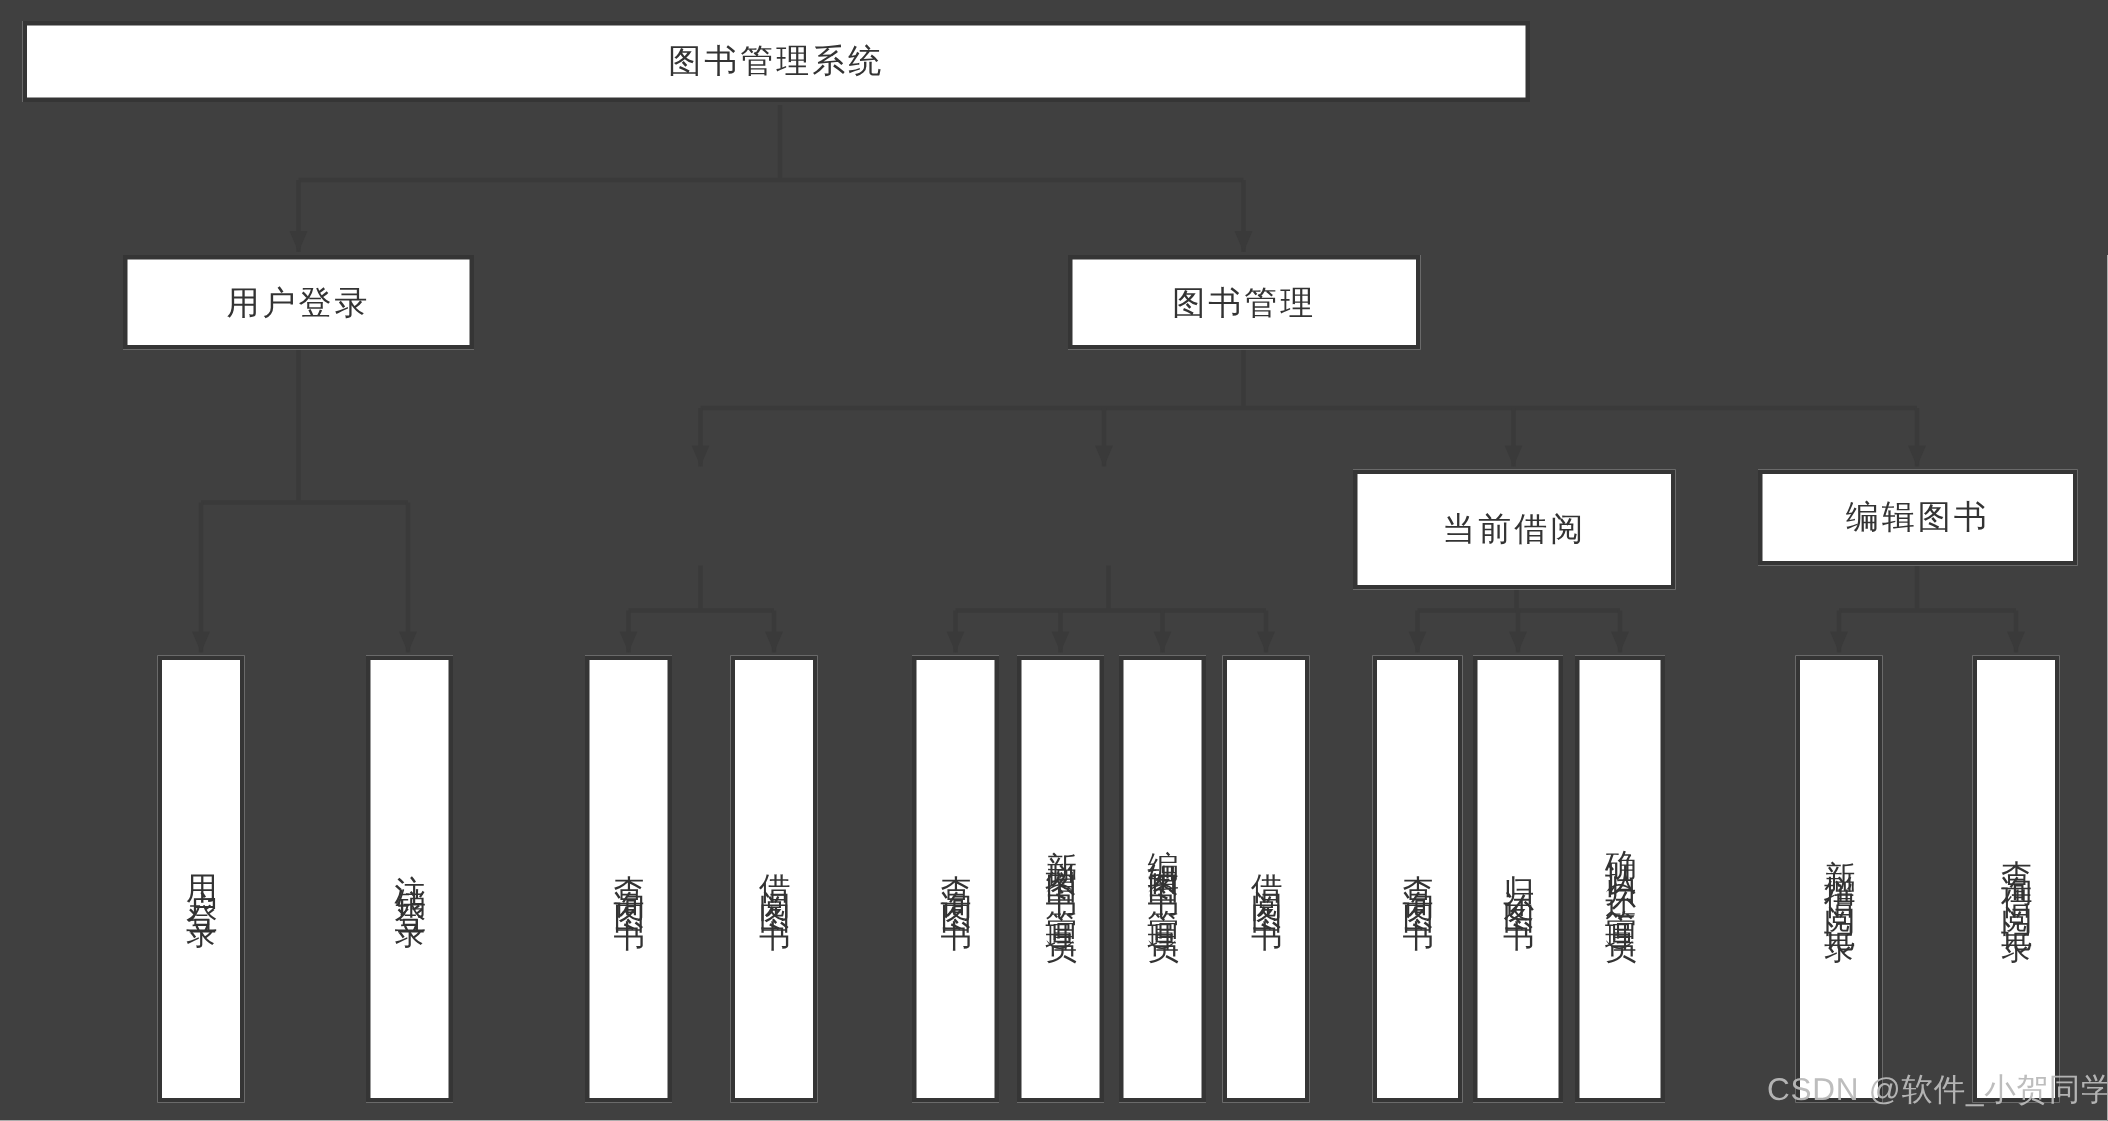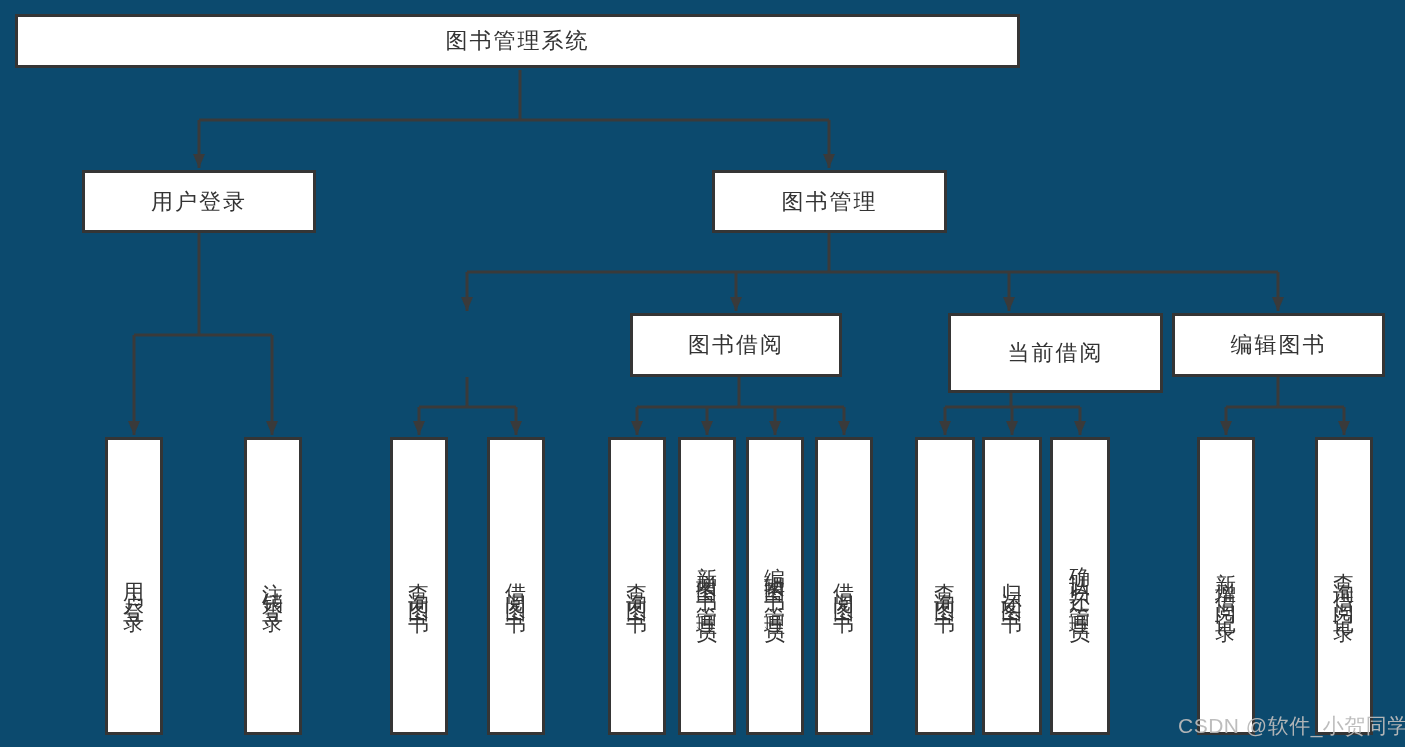--- a/index.html
+++ b/index.html
@@ -1,20 +1,20 @@
 <!DOCTYPE html>
 <html><head>
 <meta charset="utf-8">
 <style>
   html, body { margin: 0; padding: 0; background: #ffffff; }
   .stage {
     position: relative;
     width: 1405px;
     height: 747px;
-    background: #0c4a6e;
+    background: #404040;
     font-family: "Liberation Sans", sans-serif;
     overflow: hidden;
   }
   .connectors {
     position: absolute;
     left: 0; top: 0;
     width: 1405px; height: 747px;
     pointer-events: none;
   }
   .node {
@@ -102,24 +102,21 @@
     <span>图书管理系统</span>
   </div>
 
   <div class="node hbox" style="left:82px; top:170px; width:234px; height:63px;">
     <span>用户登录</span>
   </div>
   <div class="node hbox" style="left:712px; top:170px; width:235px; height:63px;">
     <span>图书管理</span>
   </div>
 
-  <div class="node hbox" style="left:630px; top:313px; width:212px; height:64px;">
-    <span>图书借阅</span>
-  </div>
-  <div class="node hbox" style="left:948px; top:313px; width:215px; height:80px;">
+  <div class="node hbox" style="left:902px; top:313px; width:215px; height:80px;">
     <span>当前借阅</span>
   </div>
   <div class="node hbox" style="left:1172px; top:313px; width:213px; height:64px;">
     <span>编辑图书</span>
   </div>
 
   <div class="node vbox" style="left:105px; top:437px; width:58px; height:298px;">
     <span class="vtext">用户登录</span>
   </div>
   <div class="node vbox" style="left:244px; top:437px; width:58px; height:298px;">

